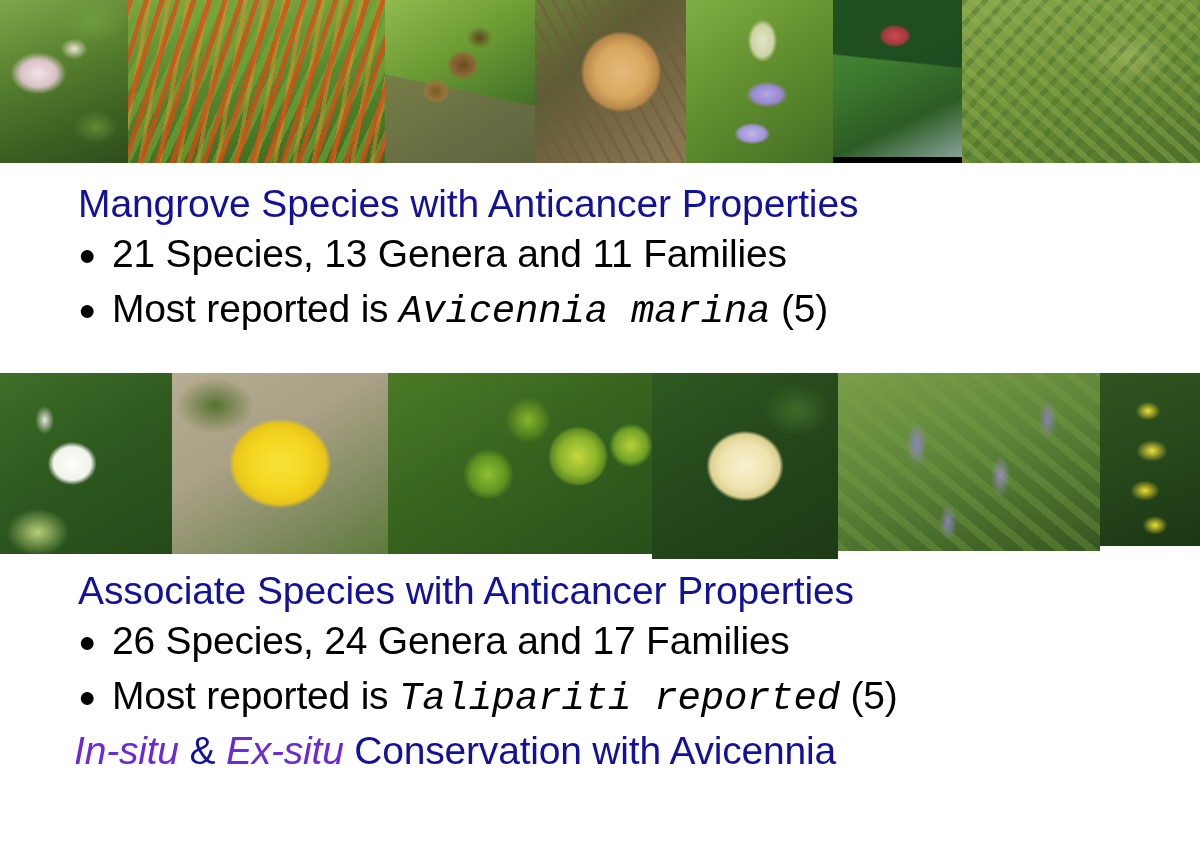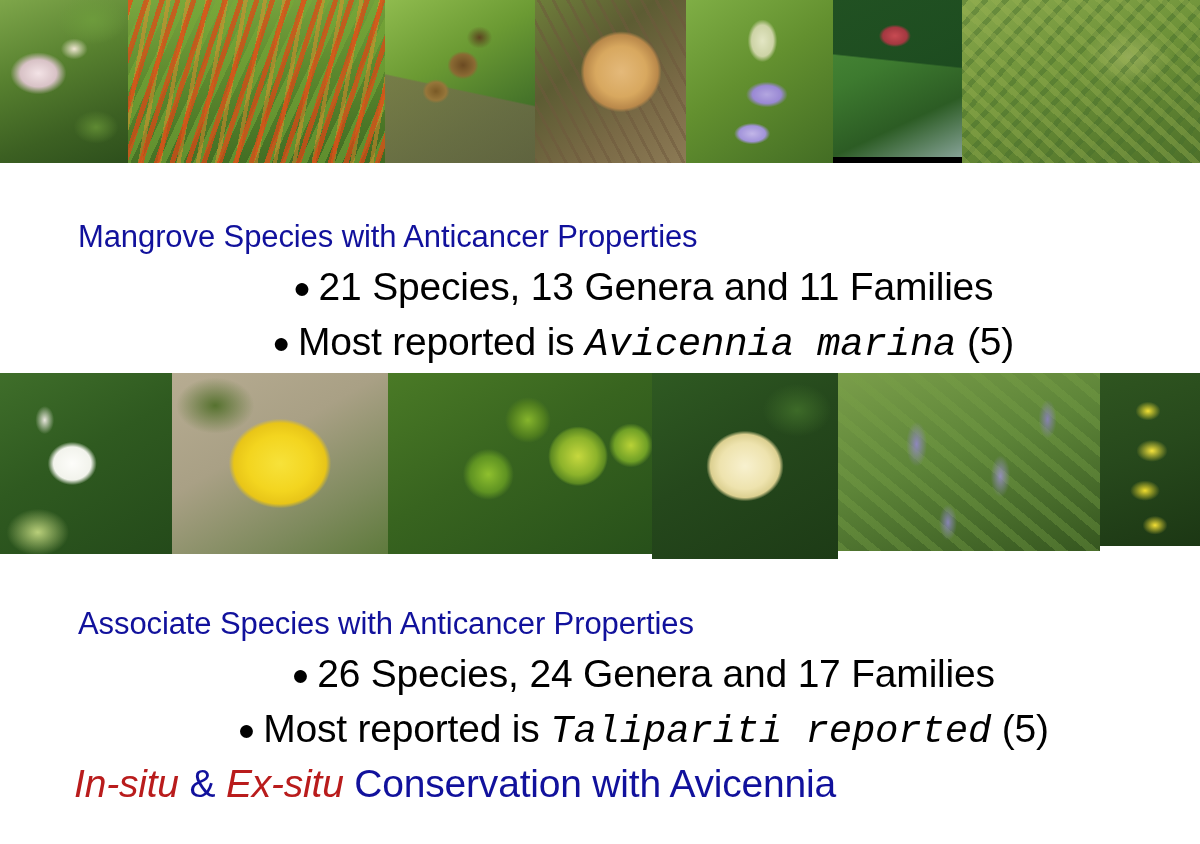--- a/index.html
+++ b/index.html
@@ -45,53 +45,52 @@
     position: absolute;
     left: 0;
     width: 1200px;
   }
   .line {
     white-space: nowrap;
     color: #0d0d8c;
     font-weight: 400;
   }
   .title-line {
-    font-size: 31px;
+    font-size: 39px;
     line-height: 46px;
     color: #11119c;
     letter-spacing: -0.1px;
-    margin-top: 33px;
   }
   .bullet-line {
     font-size: 39px;
     line-height: 54px;
     color: #000000;
     letter-spacing: -0.2px;
   }
   .bullet-glyph {
     display: inline-block;
     width: 34px;
     font-size: 30px;
     color: #000000;
     vertical-align: 2px;
   }
   .ital { font-style: italic; font-family: Liberation Mono, monospace; }
-  .blue-ital { font-style: italic; color: #b91c1c; }
+  .blue-ital { font-style: italic; color: #6d28d9; }
   .closing-line {
     font-size: 39px;
     line-height: 50px;
     color: #11119c;
     letter-spacing: -0.2px;
   }
 
   #block-one  { top: 181px; }
   #block-two  { top: 568px; }
 
   .indent-title   { padding-left: 78px; }
-  .indent-bullet  { padding-left: 78px; text-align: center; }
+  .indent-bullet  { padding-left: 78px; }
   .indent-closing { padding-left: 74px; }
 </style>
 </head>
 <body>
 
 <div class="slide">
 
   <div class="photo-strip" id="strip-top">
 
     <div class="photo" style="left:0px;width:128px;height:163px;">

